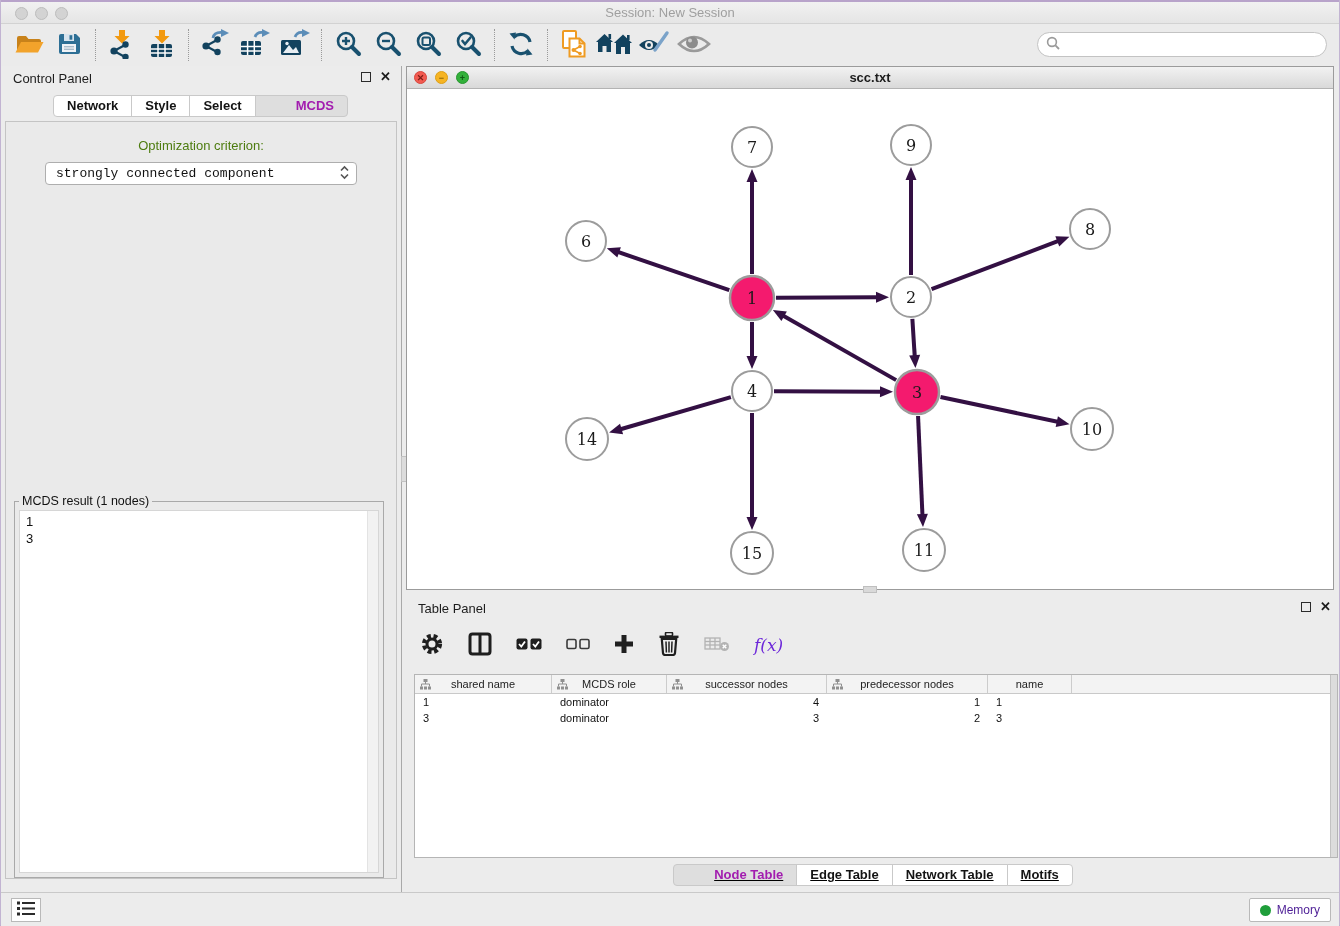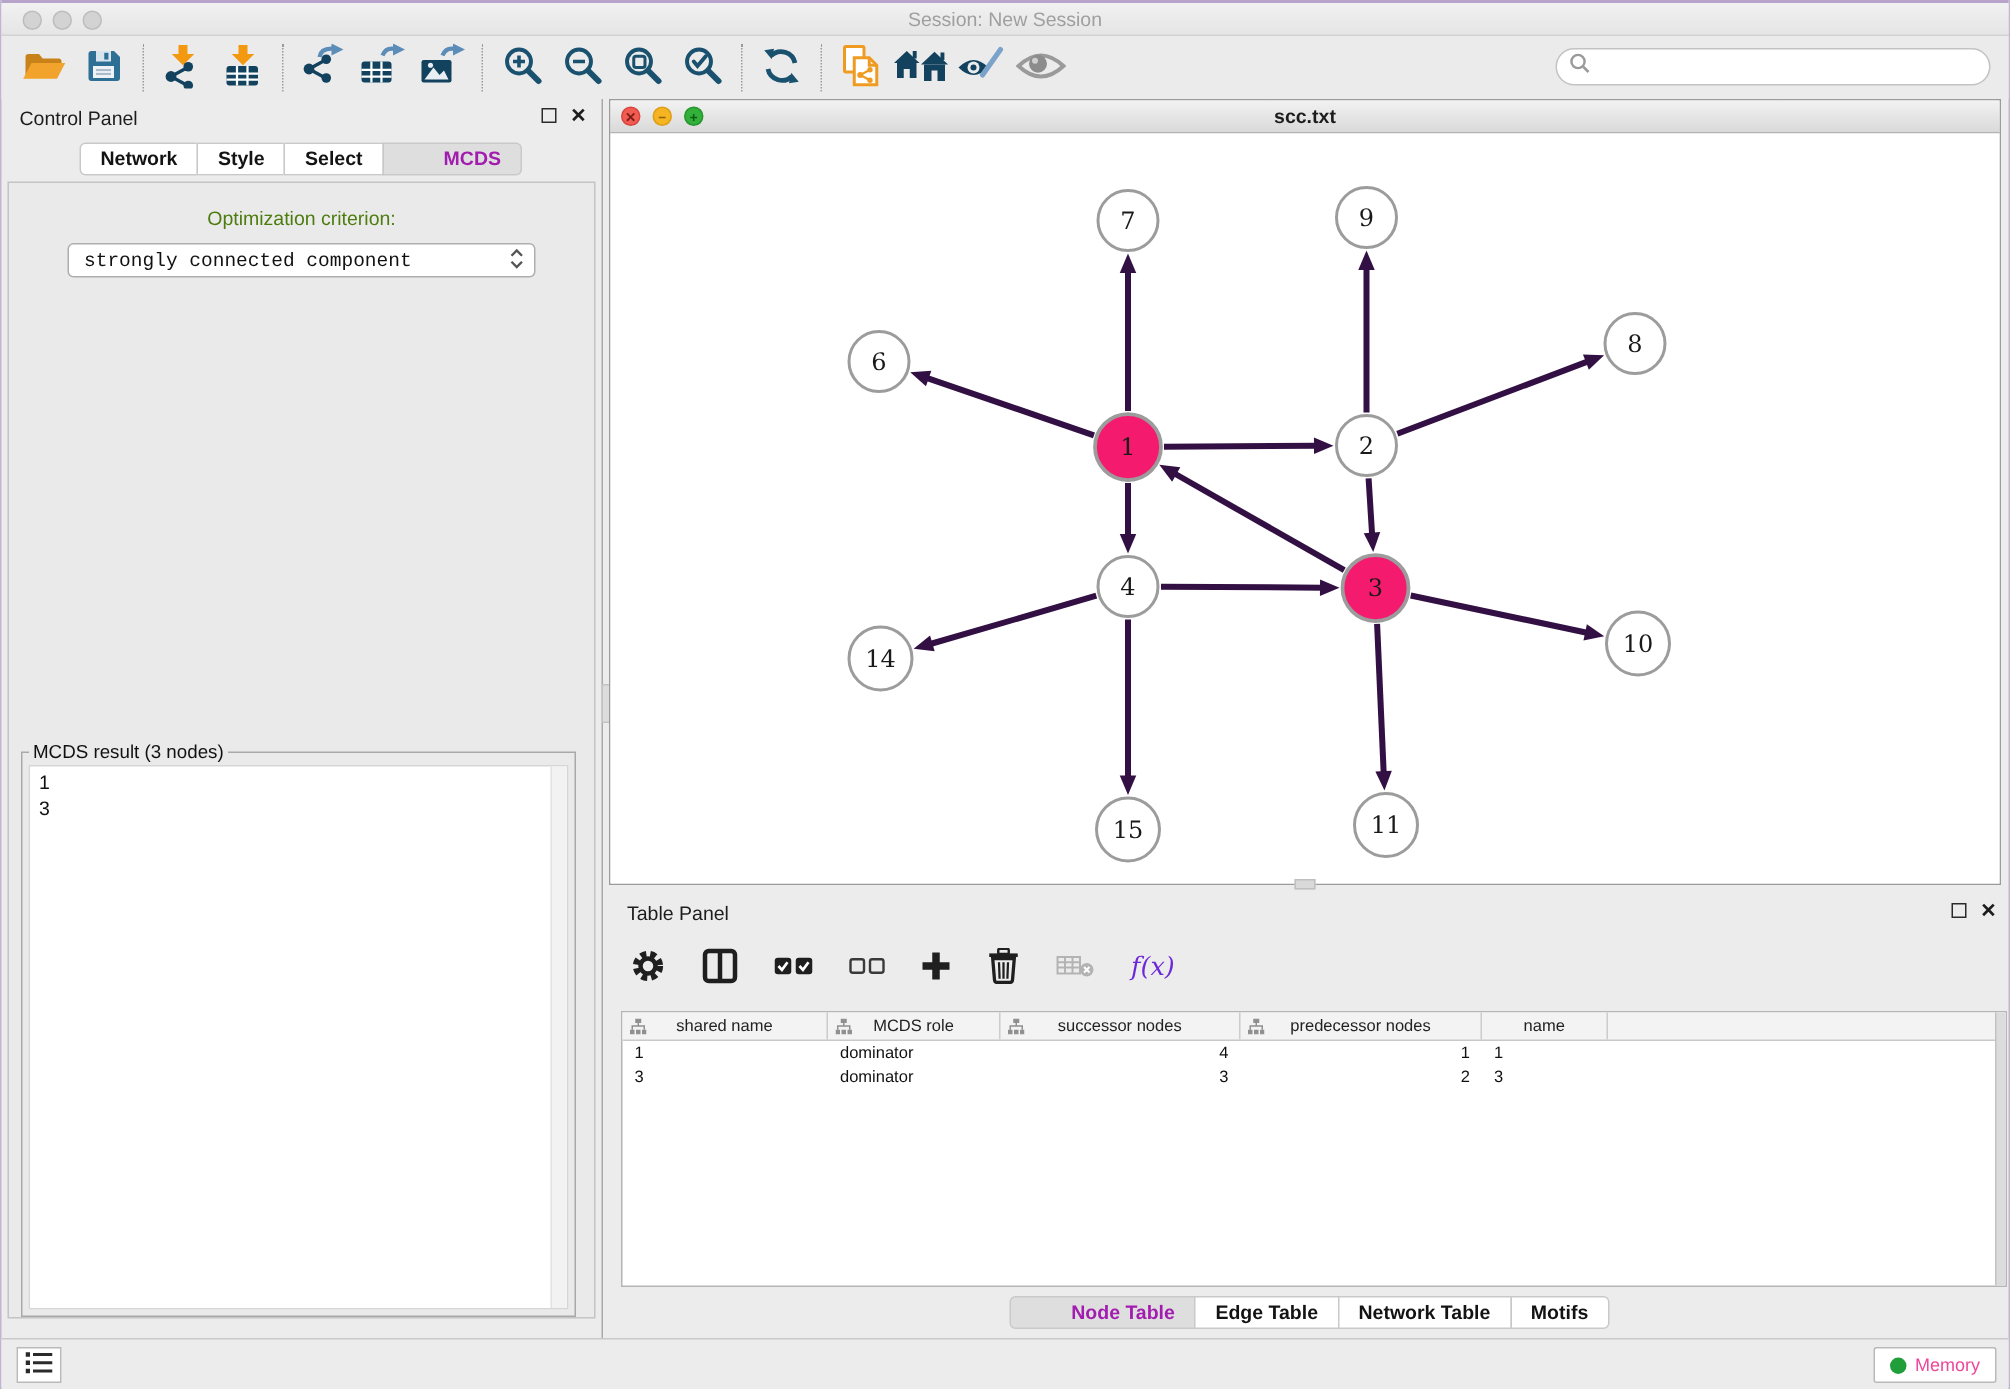--- a/index.html
+++ b/index.html
@@ -73,28 +73,28 @@
   .tpi { display:flex; align-items:center; justify-content:center; background:none; border:none; }
   #fx-label { font-family:"DejaVu Serif",serif; font-style:italic; color:#6d28d9; font-size:17px; }
   #node-table { position:absolute; left:8px; top:78px; width:924px; height:184px; background:#fff; border:1px solid #b5b5b5; }
   #t-head { display:flex; height:19px; background:#f3f3f3; border-bottom:1px solid #c9c9c9; }
   .th { position:relative; display:flex; align-items:center; justify-content:center; border-right:1px solid #cccccc;
         font-size:11px; color:#222; }
   .th .ticon { position:absolute; left:5px; top:4px; }
   .tr { display:flex; height:16px; line-height:16px; }
   .td { font-size:11px; color:#111; padding:0 8px; overflow:hidden; white-space:nowrap; }
   #t-scroll { position:absolute; right:0; top:0; bottom:0; width:7px; background:#dcdcdc; border-left:1px solid #c2c2c2; }
-  #bottom-tabs { position:absolute; left:0; right:0; top:268px; display:flex; justify-content:center; }
+  #bottom-tabs { position:absolute; left:0; right:0; top:268px; display:flex; justify-content:center;text-decoration:underline; }
 
   
   #status-bar { position:absolute; left:0; top:892px; width:100%; height:34px; background:#ececec; border-top:1px solid #c9c9c9; }
   #list-btn { position:absolute; left:10px; top:5px; width:30px; height:24px; background:#fff; border:1px solid #b9b9b9;
     display:flex; align-items:center; justify-content:center; }
   #memory-btn { position:absolute; right:8px; top:5px; height:24px; background:#fff; border:1px solid #b9b9b9; border-radius:2px;
-    display:flex; align-items:center; gap:6px; padding:0 10px; font-size:12px; color:#ec4899; }
+    display:flex; align-items:center; gap:6px; padding:0 10px; font-size:12px; color:#4c1d95; }
   #memory-dot { width:11px; height:11px; border-radius:50%; background:#1f9e3a; }
 </style>
 </head>
 <body>
 
 <div id="app">
 
   <div id="titlebar">
     <div class="lights">
       <span class="light"></span>
@@ -290,21 +290,21 @@
     <div id="ctrl-body">
       <div id="opt-label">Optimization criterion:</div>
       <div id="criterion">
         <span class="cap">strongly connected component</span>
         <span><svg width="11" height="15" viewBox="0 0 11 15">
               <path d="M2 5.5 L5.5 2 L9 5.5" fill="none" stroke="#555" stroke-width="1.6"></path>
               <path d="M2 9.5 L5.5 13 L9 9.5" fill="none" stroke="#555" stroke-width="1.6"></path>
             </svg></span>
       </div>
       <fieldset id="result-fieldset">
-        <legend>MCDS result (3 nodes)</legend>
+        <legend>MCDS result (1 nodes)</legend>
         <div id="result-area">
           <pre id="result-pre">1
 3</pre>
           <div id="result-scroll"></div>
         </div>
       </fieldset>
     </div>
   </div>
 
   <div id="v-split">

